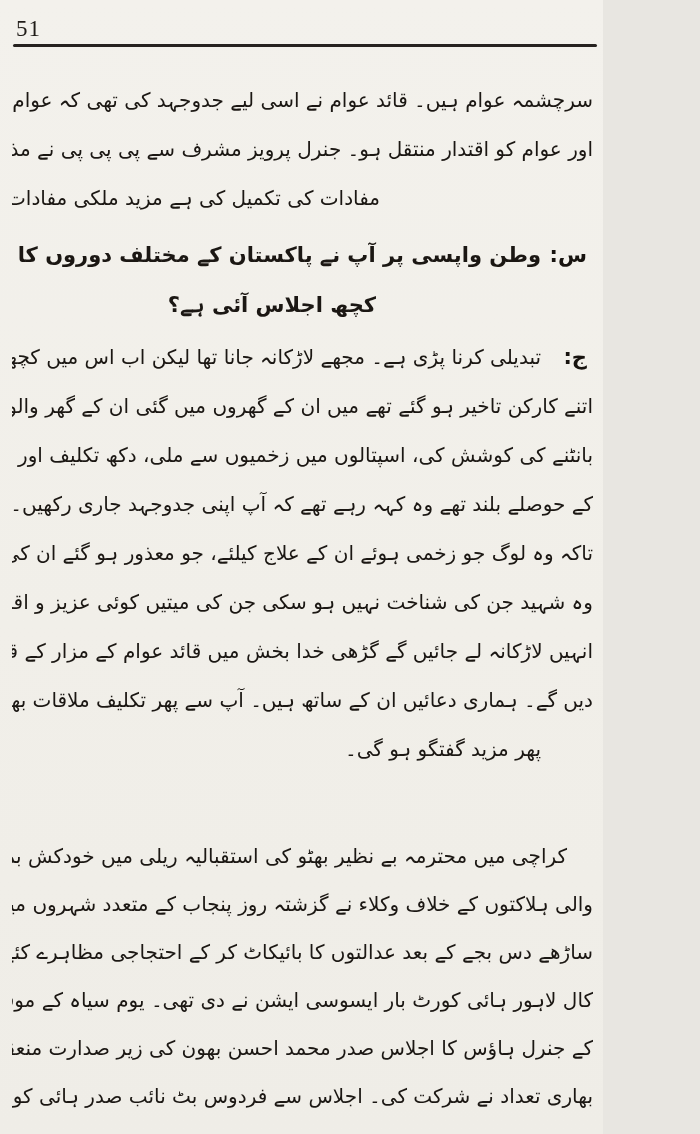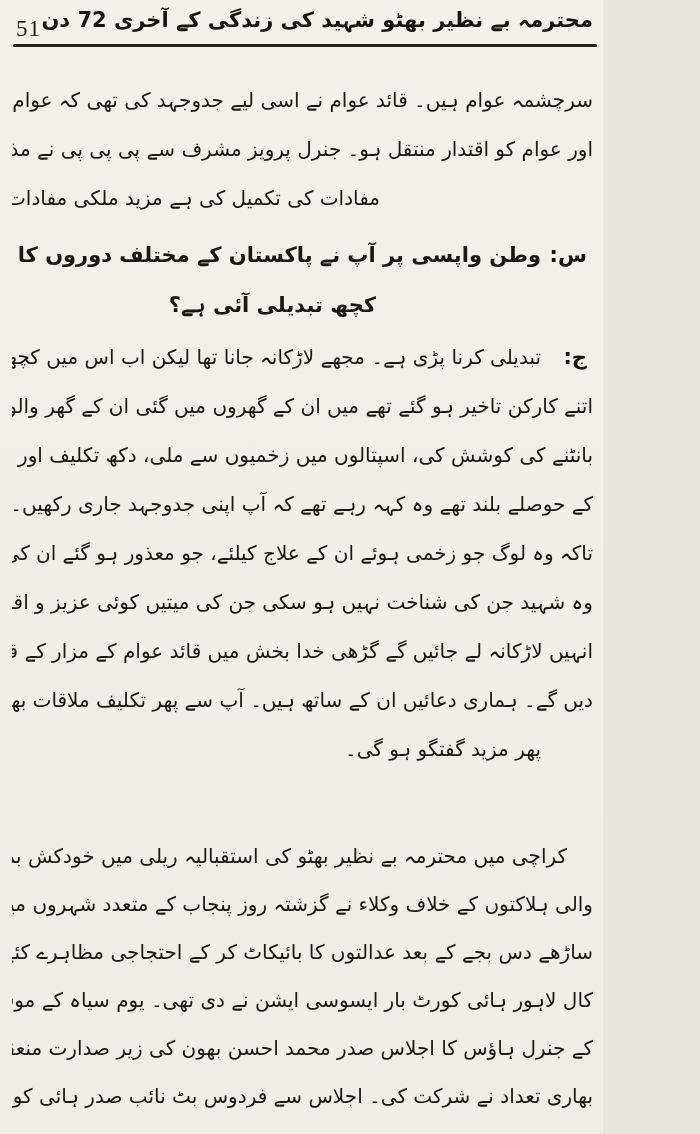--- a/index.html
+++ b/index.html
@@ -58,33 +58,32 @@
   #question{top:230px;}
   #answer{top:333px;}
   #para2{top:832px;}
 </style>
 </head>
 <body>
 
 <div class="page">
 
   <div class="page-number">51</div>
-  <div class="header-title">محترمہ بے نظیر بھٹو شہید کی زندگی کے آخری 72 دن</div>
   <div class="header-rule"></div>
 
   <div class="tblock" id="para1">
     <div class="line">سرچشمہ عوام ہیں۔ قائد عوام نے اسی لیے جدوجہد کی تھی کہ عوام کو ان کا مقام مل سکے</div>
     <div class="line">اور عوام کو اقتدار منتقل ہو۔ جنرل پرویز مشرف سے پی پی پی نے مذاکرات سے ملکی</div>
     <div class="line short-right indent-213">مفادات کی تکمیل کی ہے مزید ملکی مفادات بھی حاصل کریں گے۔</div>
   </div>
 
   <div class="tblock" id="question">
     <span class="qa-marker">س:</span>
     <div class="line hang-first">وطن واپسی پر آپ نے پاکستان کے مختلف دوروں کا جو پروگرام بنایا تھا کیا اس میں</div>
-    <div class="line short-right indent-217">کچھ تبدیلی آئی ہے؟</div>
+    <div class="line short-right indent-217">کچھ اجلاس آئی ہے؟</div>
   </div>
 
   <div class="tblock" id="answer">
     <span class="qa-marker">ج:</span>
     <div class="line hang-first">تبدیلی کرنا پڑی ہے۔ مجھے لاڑکانہ جانا تھا لیکن اب اس میں کچھ روز کی تاخیر کی گئی</div>
     <div class="line">اتنے کارکن تاخیر ہو گئے تھے میں ان کے گھروں میں گئی ان کے گھر والوں سے دکھ</div>
     <div class="line">بانٹنے کی کوشش کی، اسپتالوں میں زخمیوں سے ملی، دکھ تکلیف اور زخموں کے باوجود ان</div>
     <div class="line">کے حوصلے بلند تھے وہ کہہ رہے تھے کہ آپ اپنی جدوجہد جاری رکھیں۔ ہم اسی طرح</div>
     <div class="line">تاکہ وہ لوگ جو زخمی ہوئے ان کے علاج کیلئے، جو معذور ہو گئے ان کی بحالی کیلئے اور</div>
     <div class="line">وہ شہید جن کی شناخت نہیں ہو سکی جن کی میتیں کوئی عزیز و اقارب لینے نہیں آئے ہم</div>

